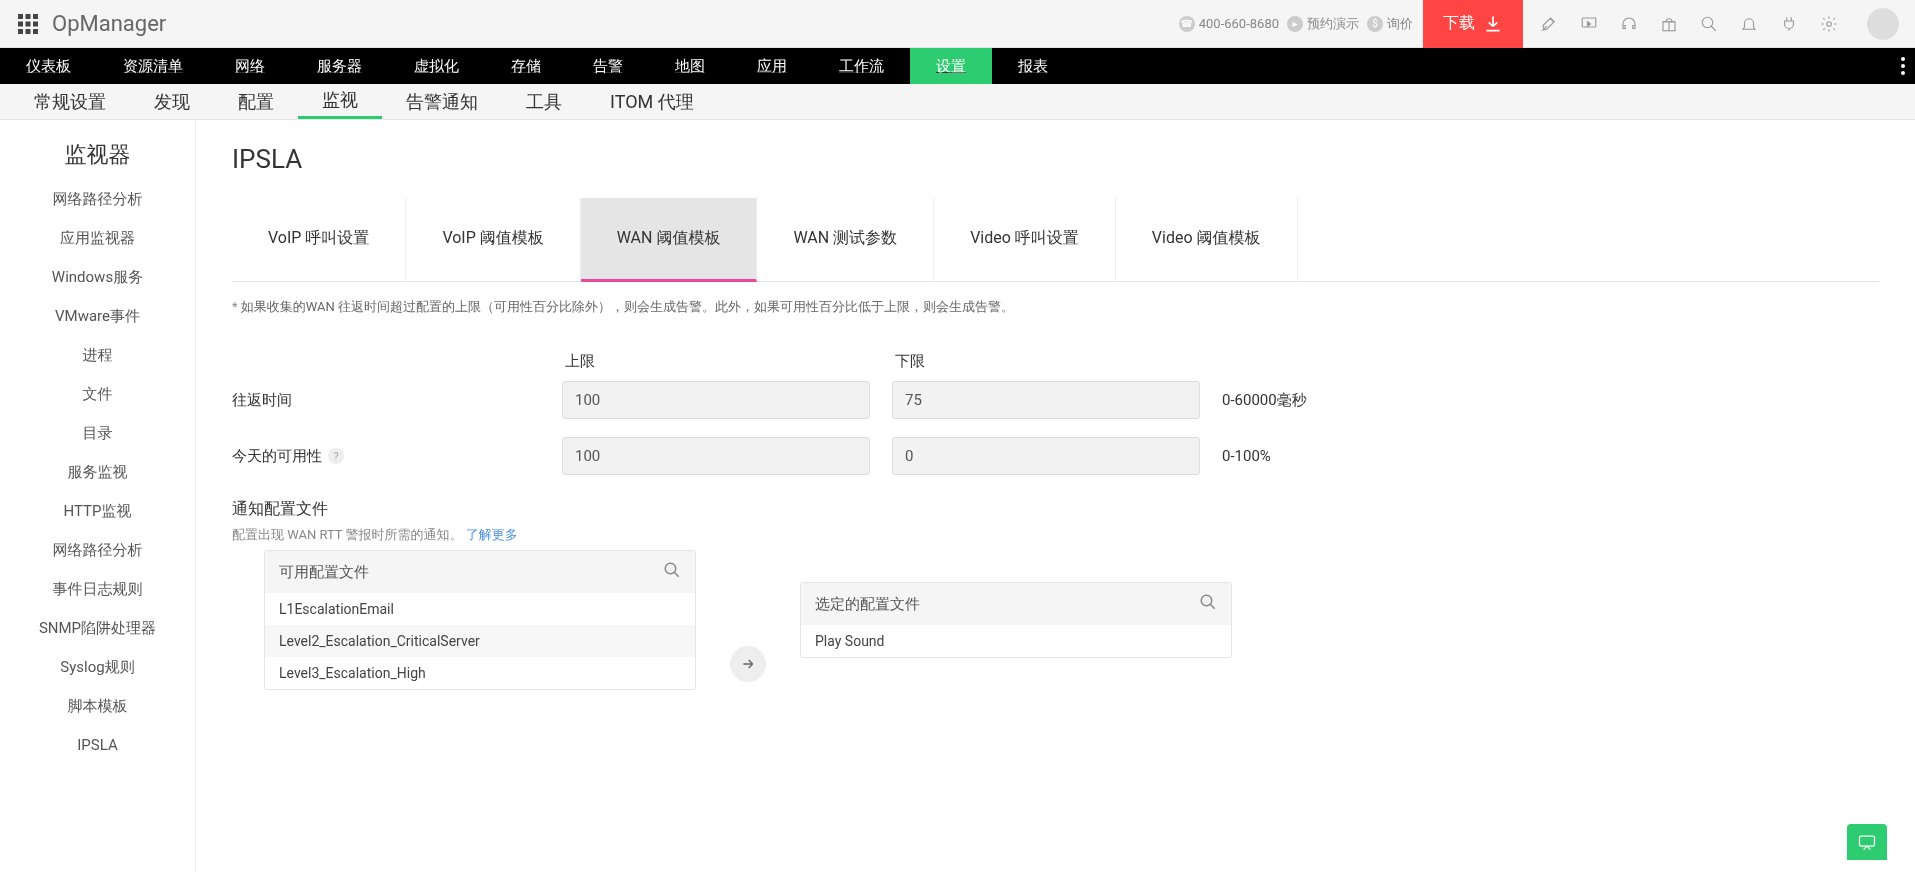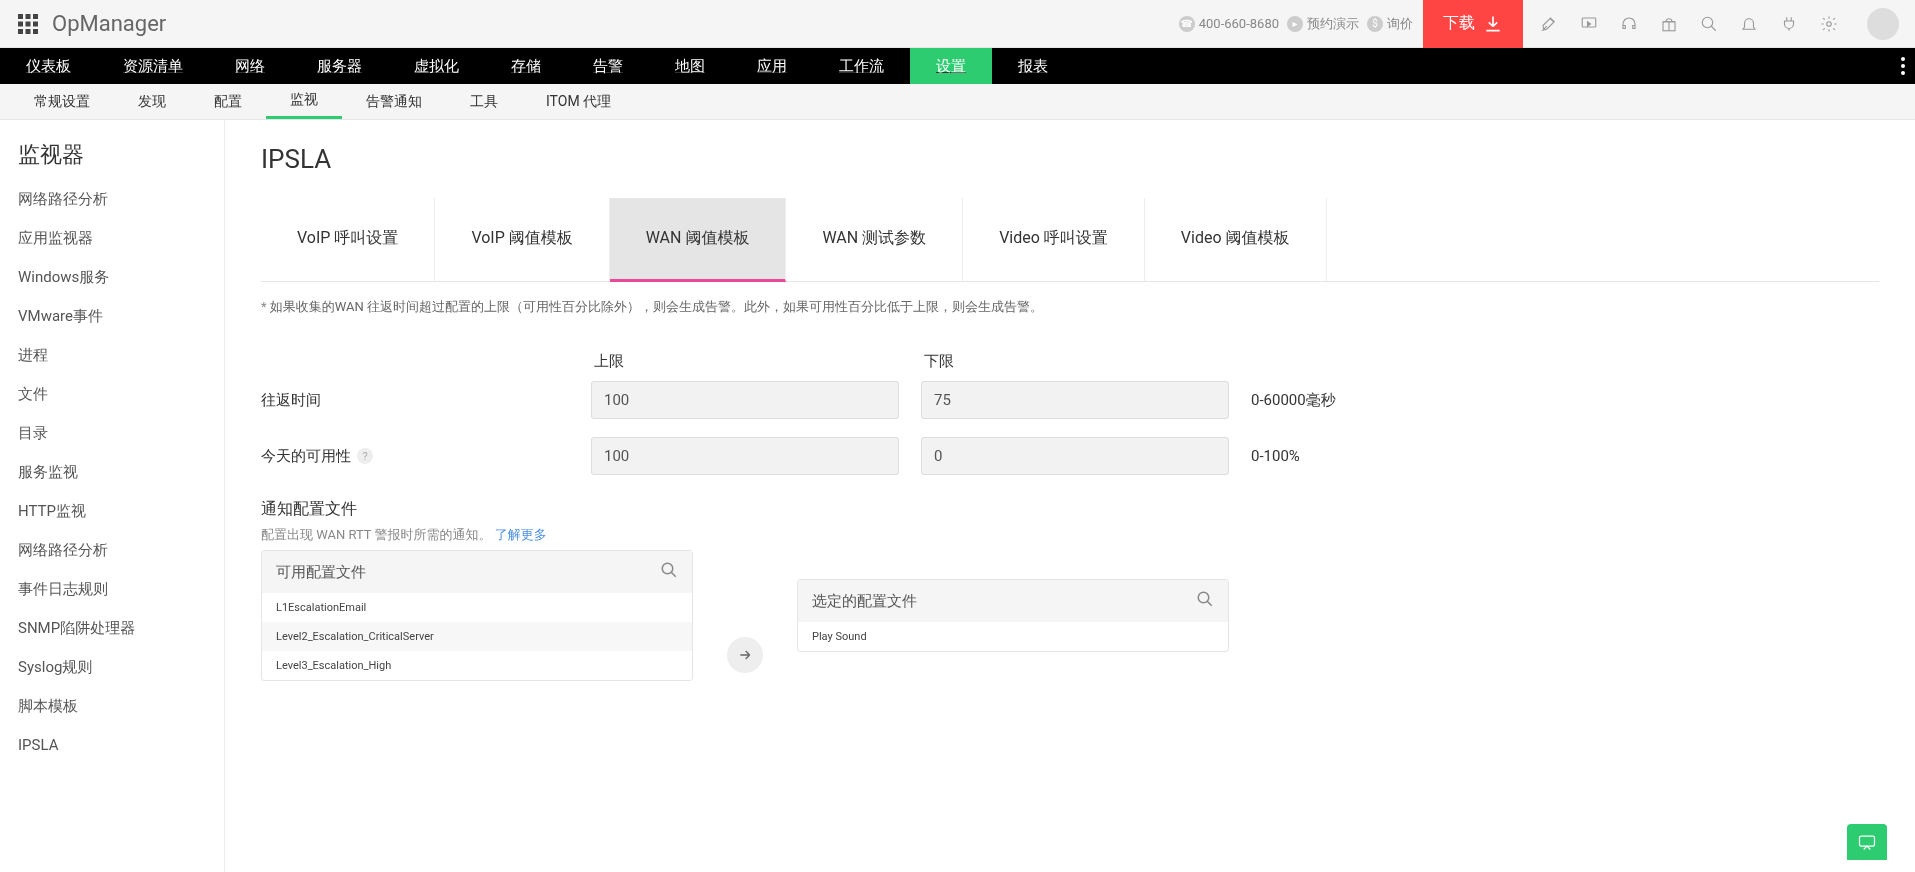--- a/index.html
+++ b/index.html
@@ -21,28 +21,28 @@
 .avatar { width: 32px; height: 32px; border-radius: 50%; background: #ddd; margin-left: 8px; }
 
 
 .main-nav { background: #000; height: 36px; display: flex; align-items: stretch; position: relative; text-decoration: underline; }
 .nav-item { color: #fff; padding: 0 26px; display: flex; align-items: center; font-size: 15px; cursor: pointer; }
 .nav-item.active { background: #2ecc71; }
 .nav-more { position: absolute; right: 10px; top: 0; height: 36px; display: flex; align-items: center; cursor: pointer; }
 
 
 .sub-nav { background: #f5f5f5; height: 36px; display: flex; align-items: stretch; padding-left: 10px; border-bottom: 1px solid #e5e5e5; }
-.sub-nav-item { color: #333; padding: 16px 24px; display: flex; align-items: center; font-size: 14px; cursor: pointer; }
+.sub-nav-item { color: #333; padding: 16px 24px; display: flex; align-items: center; font-size: 18px; cursor: pointer; }
 .sub-nav-item.active { border-bottom: 3px solid #2ecc71; }
 
 
 .layout { display: flex; height: calc(872px - 48px - 36px - 36px); }
 
 
-.sidebar { width: 225px; background: #fff; border-right: 1px solid #eee; overflow-y: auto; position: relative; }
+.sidebar { width: 196px; background: #fff; border-right: 1px solid #eee; overflow-y: auto; position: relative; text-align: center; }
 .sidebar::-webkit-scrollbar { width: 8px; }
 .sidebar::-webkit-scrollbar-thumb { background: #bbb; }
 .sidebar-title { font-size: 22px; color: #333; padding: 20px 18px 10px; font-weight: 500; }
 .sidebar-item { padding: 10px 18px; color: #555; cursor: pointer; font-size: 15px; }
 
 
 .main { flex: 1; padding: 24px 36px; overflow-y: auto; position: relative; }
 .page-title { font-size: 26px; color: #333; font-weight: 400; margin-bottom: 24px; }
 
 
@@ -63,25 +63,25 @@
 .help-icon { width: 16px; height: 16px; border-radius: 50%; background: #eee; color: #aaa; font-size: 11px; display: inline-flex; align-items: center; justify-content: center; }
 .input-col { width: 330px; }
 .input-col input { width: 308px; height: 38px; padding: 0 12px; border: 1px solid #ddd; background: #f2f2f2; color: #555; font-size: 15px; border-radius: 3px; }
 .range-col { color: #333; font-size: 15px; }
 
 
 .notif-title { font-size: 16px; color: #333; margin-top: 24px; margin-bottom: 6px; }
 .notif-desc { color: #888; font-size: 13px; margin-bottom: 6px; }
 .notif-desc a { color: #4a90e2; text-decoration: none; }
 
-.profiles { display: flex; align-items: center; gap: 34px; }
+.profiles { display: flex; align-items: center; gap: 34px; margin-left: 32px; }
 .profile-box { width: 432px; border: 1px solid #e5e5e5; border-radius: 3px; }
 .profile-header { background: #f5f5f5; padding: 10px 14px; display: flex; align-items: center; justify-content: space-between; color: #555; font-size: 15px; }
 .search-icon svg { width: 18px; height: 18px; stroke: #888; fill: none; stroke-width: 2; }
-.profile-item { padding: 8px 14px; color: #444; font-size: 11px; cursor: pointer; }
+.profile-item { padding: 8px 14px; color: #444; font-size: 14px; cursor: pointer; }
 .profile-item.alt { background: #f7f7f7; }
 .transfer-btn { width: 36px; height: 36px; border-radius: 50%; background: #eee; display: flex; align-items: center; justify-content: center; cursor: pointer; align-self: flex-end; margin-bottom: 8px; }
 .transfer-btn svg { width: 16px; height: 16px; stroke: #666; fill: none; stroke-width: 2; }
 
 
 .chat-fab { position: fixed; right: 28px; bottom: 12px; width: 40px; height: 36px; background: #2ecc71; border-radius: 4px 4px 0 0; display: flex; align-items: center; justify-content: center; cursor: pointer; }
 .chat-fab svg { width: 20px; height: 20px; stroke: #fff; fill: none; stroke-width: 1.5; }
 </style>
 </head>
 <body>

